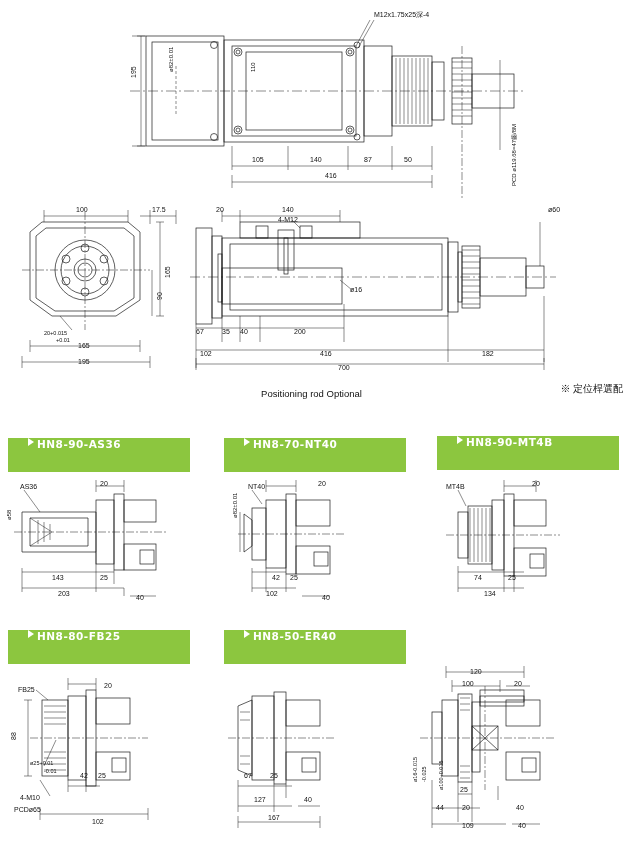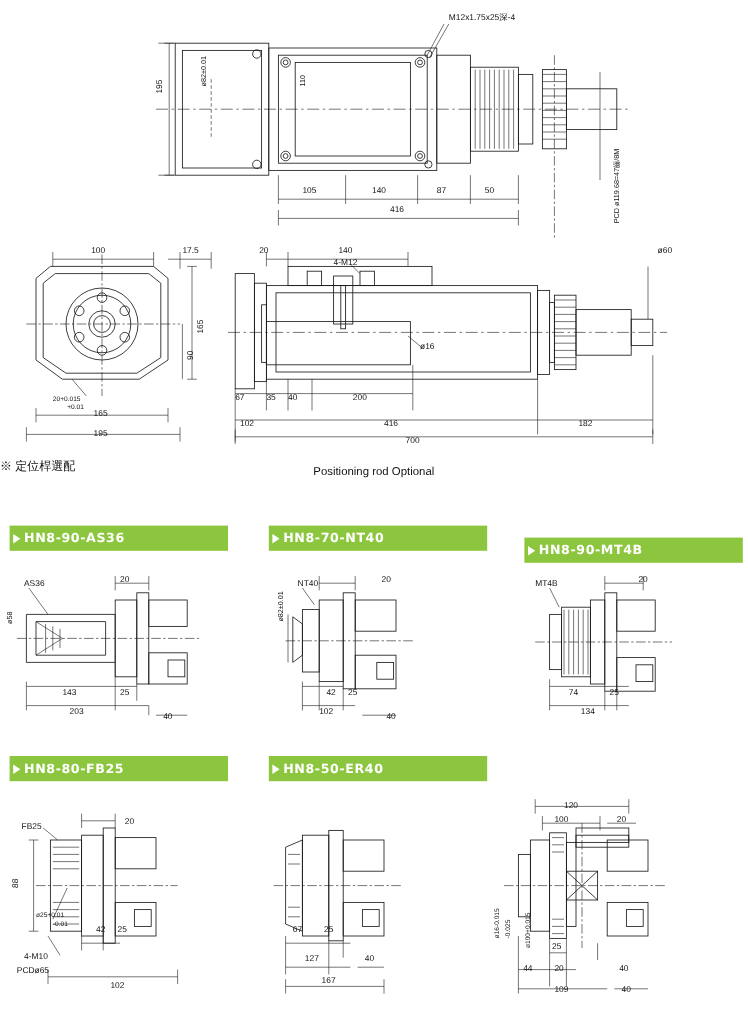--- a/index.html
+++ b/index.html
@@ -9,35 +9,34 @@
     font-family:"Liberation Sans", sans-serif;
     color:#1a1a1a;
     position:relative;
     overflow:hidden;
   }
   .page{position:absolute;left:0;top:0;width:623px;height:857px;}
   svg{position:absolute;left:0;top:0;}
   .lbl{position:absolute;font-size:7px;color:#111;white-space:nowrap;letter-spacing:0px;}
   .lbl.sm{font-size:6px;}
   .lbl.xs{font-size:5.5px;}
-  .note{position:absolute;text-align:left;width:100%;font-size:10px;color:#111;}
+  .note{position:absolute;text-align:right;width:100%;font-size:10px;color:#111;font-family:Liberation Serif, serif;}
   .note2{position:absolute;text-align:center;width:100%;font-size:9.5px;color:#111;}
 
   
   .varbar{
     position:absolute;
-    height:21px;
+    height:34px;
     display:flex;
-    align-items:center;
     background:#8cc63f;
     color:#ffffff;
     font-size:11px;
     font-weight:bold;
     letter-spacing:0.5px;
-    padding-left:3px;
+    padding-left:20px;
     box-sizing:border-box;
   }
   .varbar .tri{
     width:0;height:0;
     border-left:6px solid #ffffff;
     border-top:4px solid transparent;
     border-bottom:4px solid transparent;
     margin-right:3px;
     flex:0 0 auto;
   }
@@ -515,21 +514,21 @@
   <div class="note2" style="top:388px;">Positioning rod Optional</div>
 
   <div class="varbar" style="left:8px;top:438px;width:182px;">
     <span class="tri"></span>
     <span class="txt">HN8-90-AS36</span>
   </div>
   <div class="varbar" style="left:224px;top:438px;width:182px;">
     <span class="tri"></span>
     <span class="txt">HN8-70-NT40</span>
   </div>
-  <div class="varbar" style="left:437px;top:448px;width:182px;">
+  <div class="varbar" style="left:437px;top:436px;width:182px;">
     <span class="tri"></span>
     <span class="txt">HN8-90-MT4B</span>
   </div>
   <div class="varbar" style="left:8px;top:630px;width:182px;">
     <span class="tri"></span>
     <span class="txt">HN8-80-FB25</span>
   </div>
   <div class="varbar" style="left:224px;top:630px;width:182px;">
     <span class="tri"></span>
     <span class="txt">HN8-50-ER40</span>

